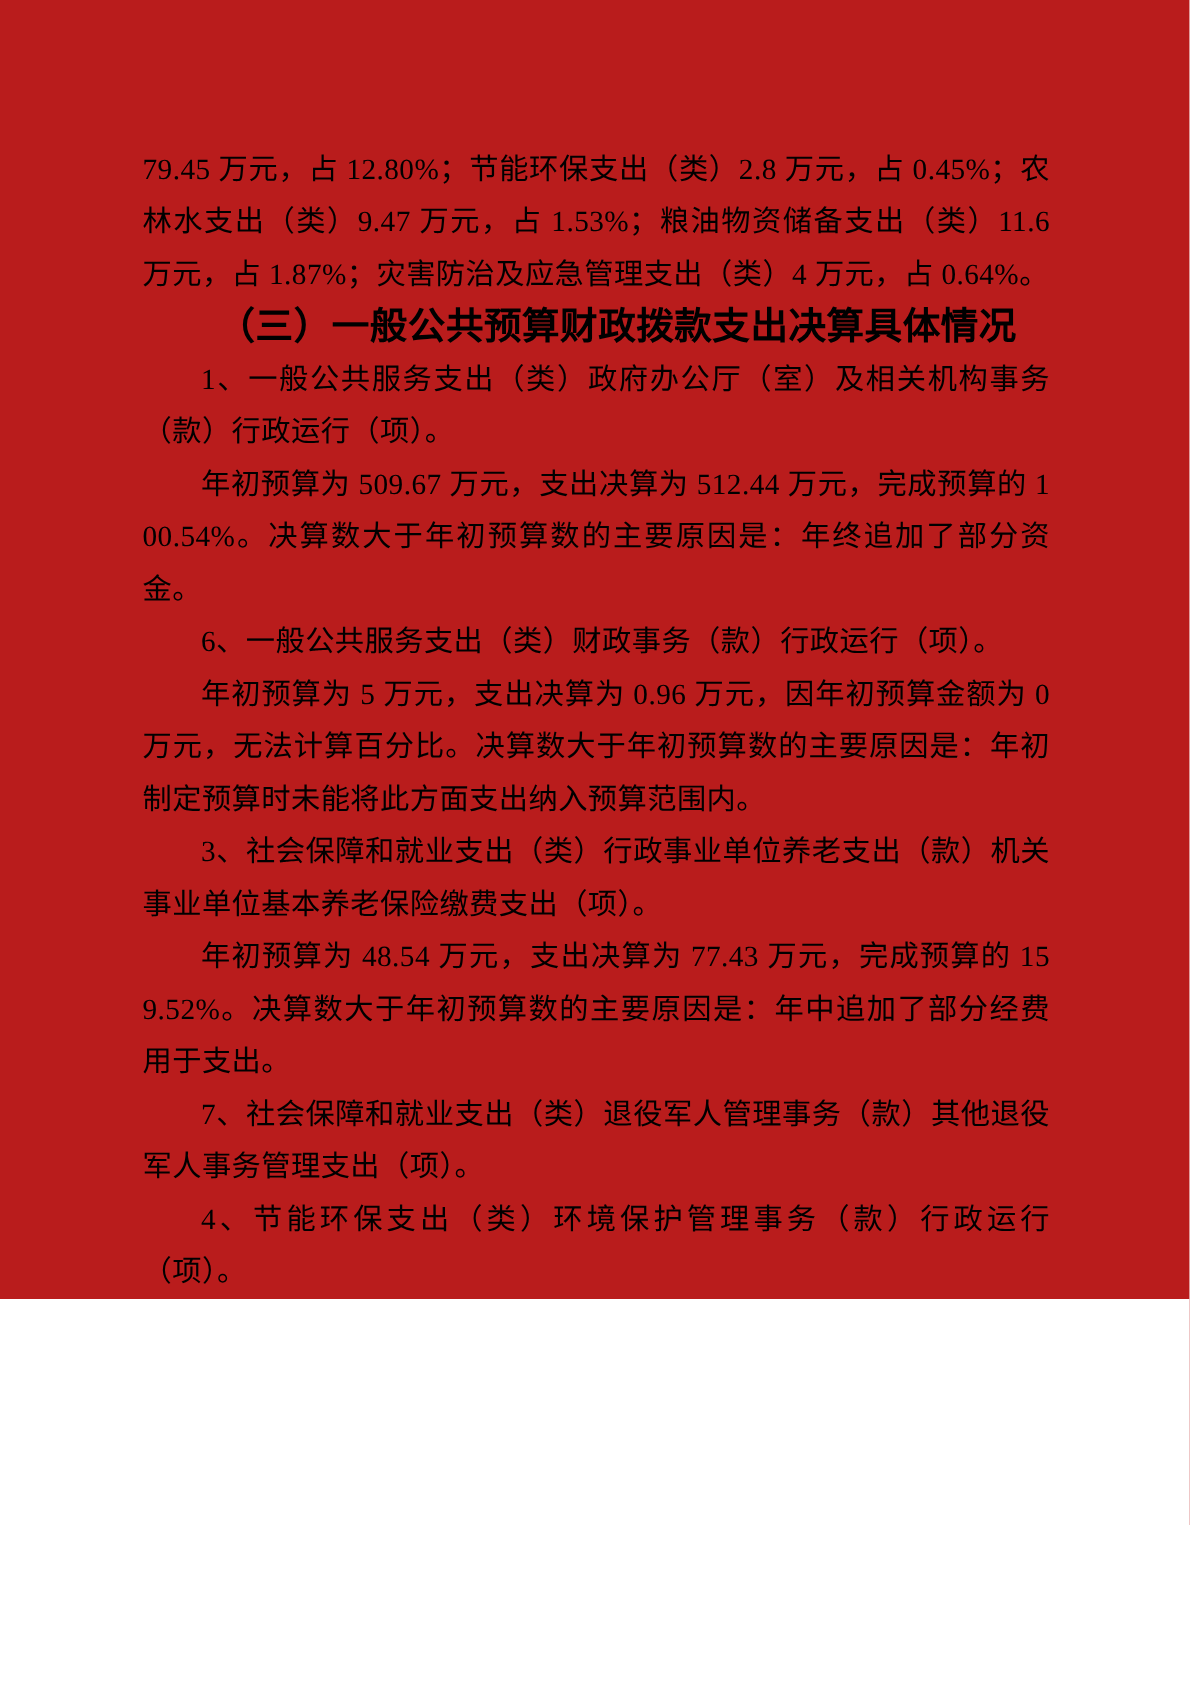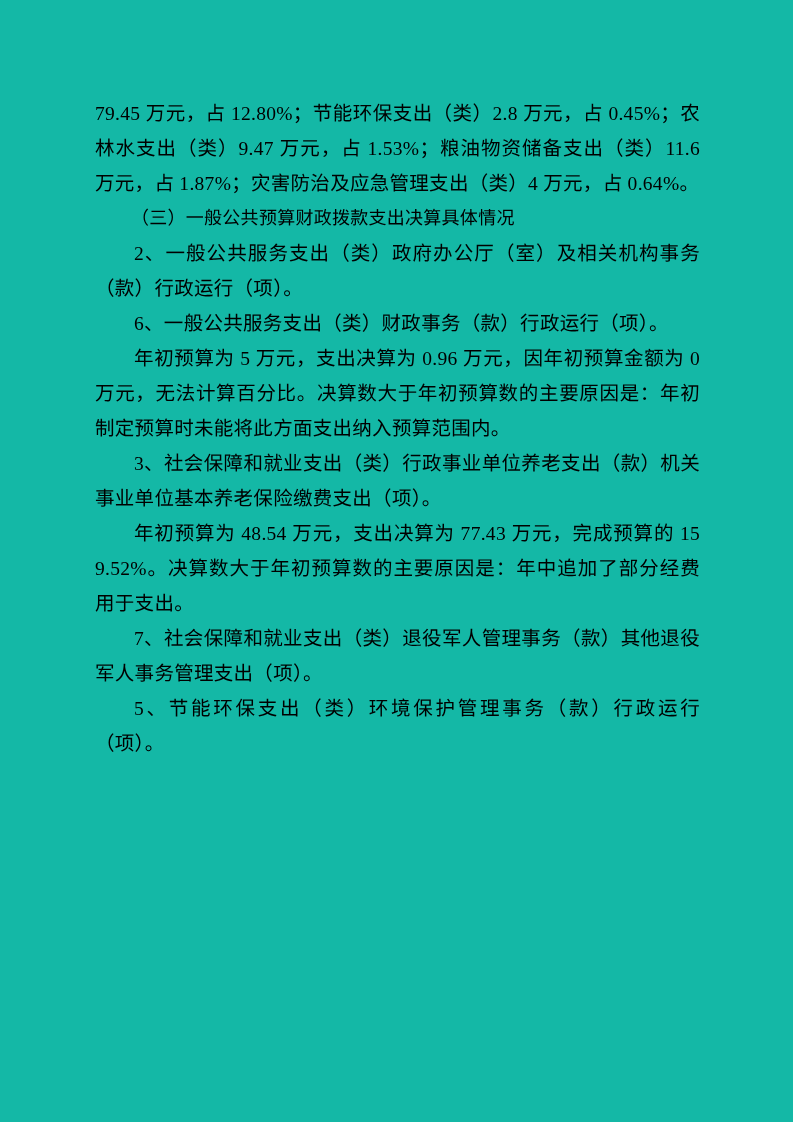--- a/index.html
+++ b/index.html
@@ -10,62 +10,63 @@
   body {
     width: 793px;
     height: 1122px;
     overflow: hidden;
     color: #000000;
     font-family: "Liberation Serif", "DejaVu Serif", serif;
   }
   .page {
     box-sizing: border-box;
     width: 793px;
-    height: 1122px;
+    height: 866px;
     padding: 96px 93px 0 95px;
-    background: #14b8a6;
+    background: #b91c1c;
     overflow: hidden;
   }
   .page p {
     margin: 0;
     padding: 0;
     font-size: 19.5px;
     line-height: 35px;
     letter-spacing: 0.015em;
     text-align: justify;
     text-justify: inter-ideograph;
     text-indent: 2em;
     word-break: break-all;
   }
   .page p.no-indent {
     text-indent: 0;
   }
   .page p.heading {
     font-family: "Liberation Sans", "DejaVu Sans", sans-serif;
-    font-weight: normal;
-    font-size: 18px;
+    font-weight: bold;
+    font-size: 25px;
   }
 </style>
 </head>
 <body>
 
 <div class="page">
   <p class="no-indent">79.45 万元，占 12.80%；节能环保支出（类）2.8 万元，占 0.45%；农林水支出（类）9.47 万元，占 1.53%；粮油物资储备支出（类）11.6 万元，占 1.87%；灾害防治及应急管理支出（类）4 万元，占 0.64%。</p>
 
   <p class="heading">（三）一般公共预算财政拨款支出决算具体情况</p>
 
 
-  <p>2、一般公共服务支出（类）政府办公厅（室）及相关机构事务（款）行政运行（项）。</p>
+  <p>1、一般公共服务支出（类）政府办公厅（室）及相关机构事务（款）行政运行（项）。</p>
 
+  <p>年初预算为 509.67 万元，支出决算为 512.44 万元，完成预算的 100.54%。决算数大于年初预算数的主要原因是：年终追加了部分资金。</p>
 
   <p>6、一般公共服务支出（类）财政事务（款）行政运行（项）。</p>
 
   <p>年初预算为 5 万元，支出决算为 0.96 万元，因年初预算金额为 0 万元，无法计算百分比。决算数大于年初预算数的主要原因是：年初制定预算时未能将此方面支出纳入预算范围内。</p>
 
   <p>3、社会保障和就业支出（类）行政事业单位养老支出（款）机关事业单位基本养老保险缴费支出（项）。</p>
 
   <p>年初预算为 48.54 万元，支出决算为 77.43 万元，完成预算的 159.52%。决算数大于年初预算数的主要原因是：年中追加了部分经费用于支出。</p>
 
   <p>7、社会保障和就业支出（类）退役军人管理事务（款）其他退役军人事务管理支出（项）。</p>
 
 
-  <p>5、节能环保支出（类）环境保护管理事务（款）行政运行（项）。</p>
+  <p>4、节能环保支出（类）环境保护管理事务（款）行政运行（项）。</p>
 </div>
 
 </body></html>

